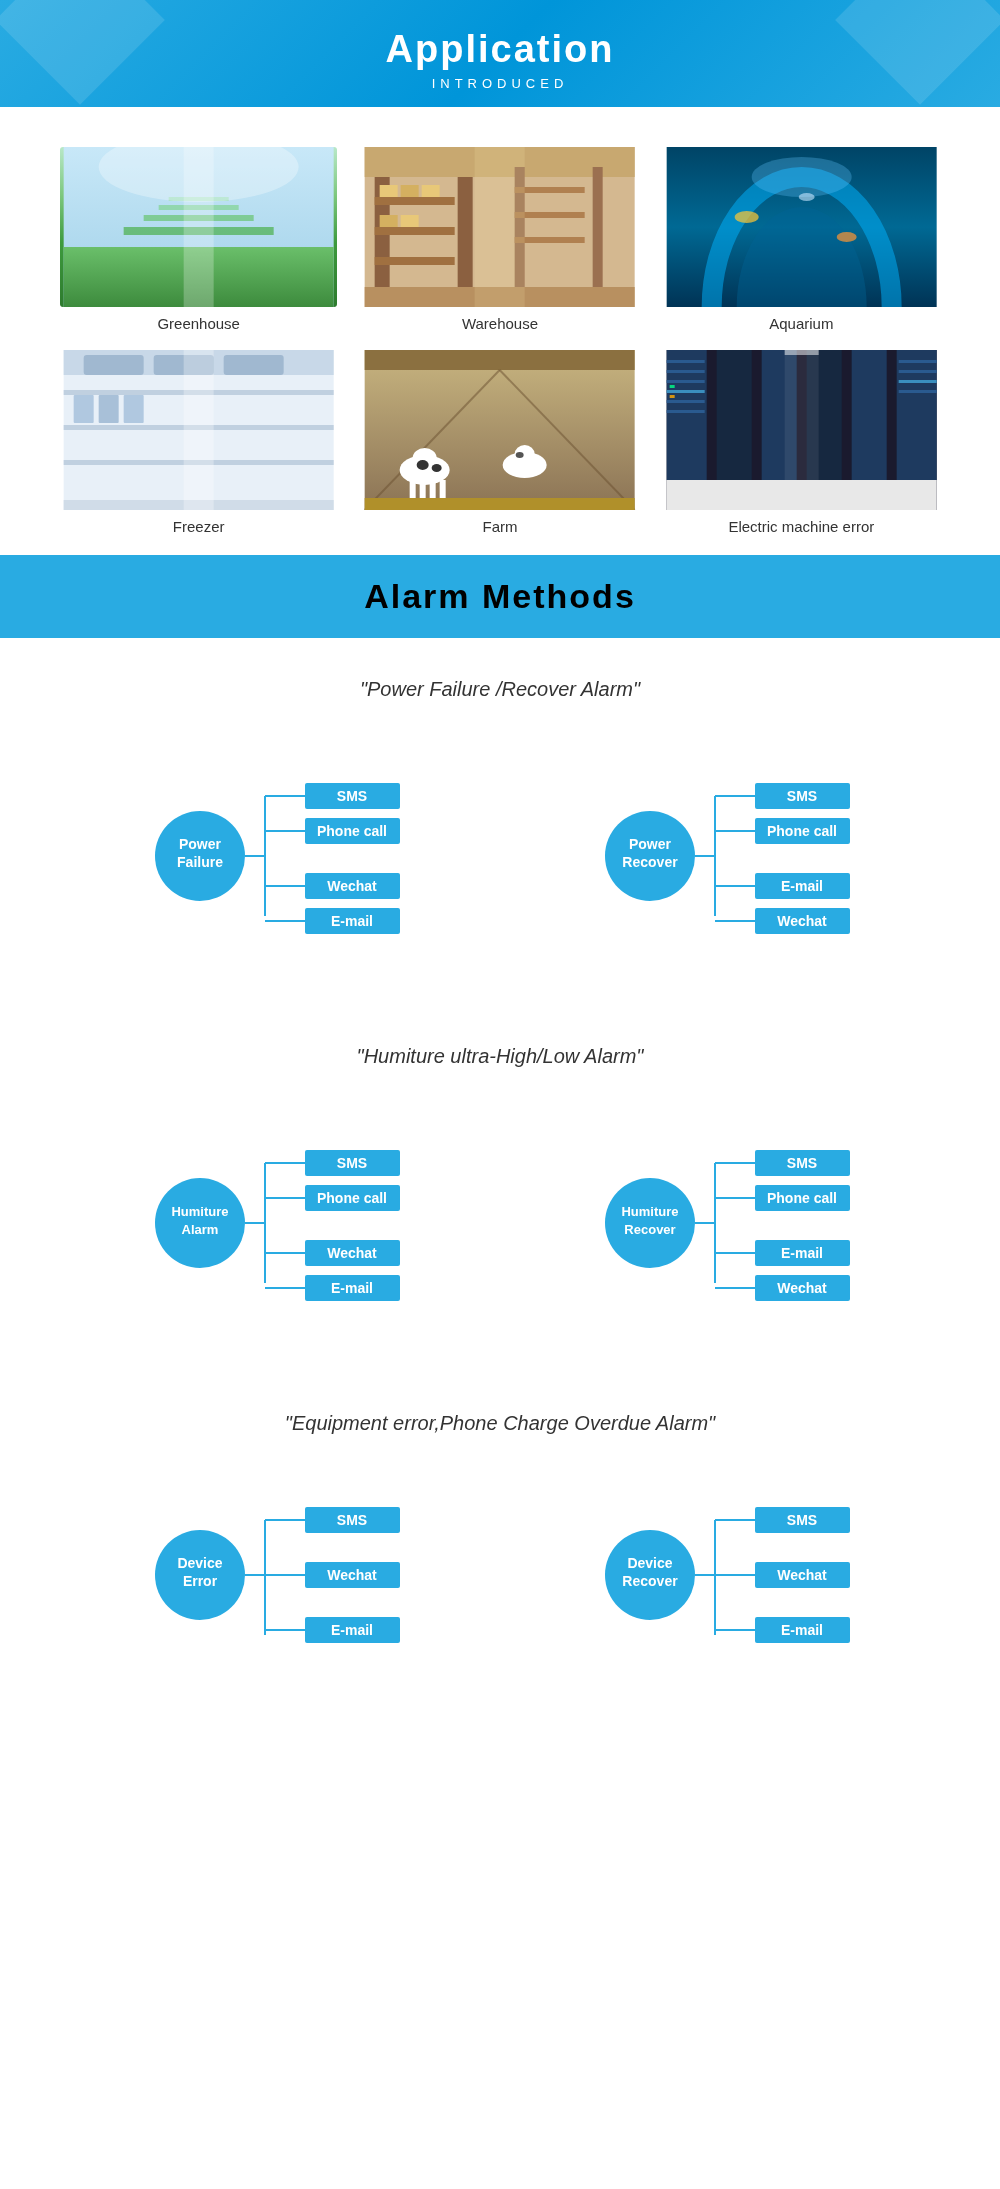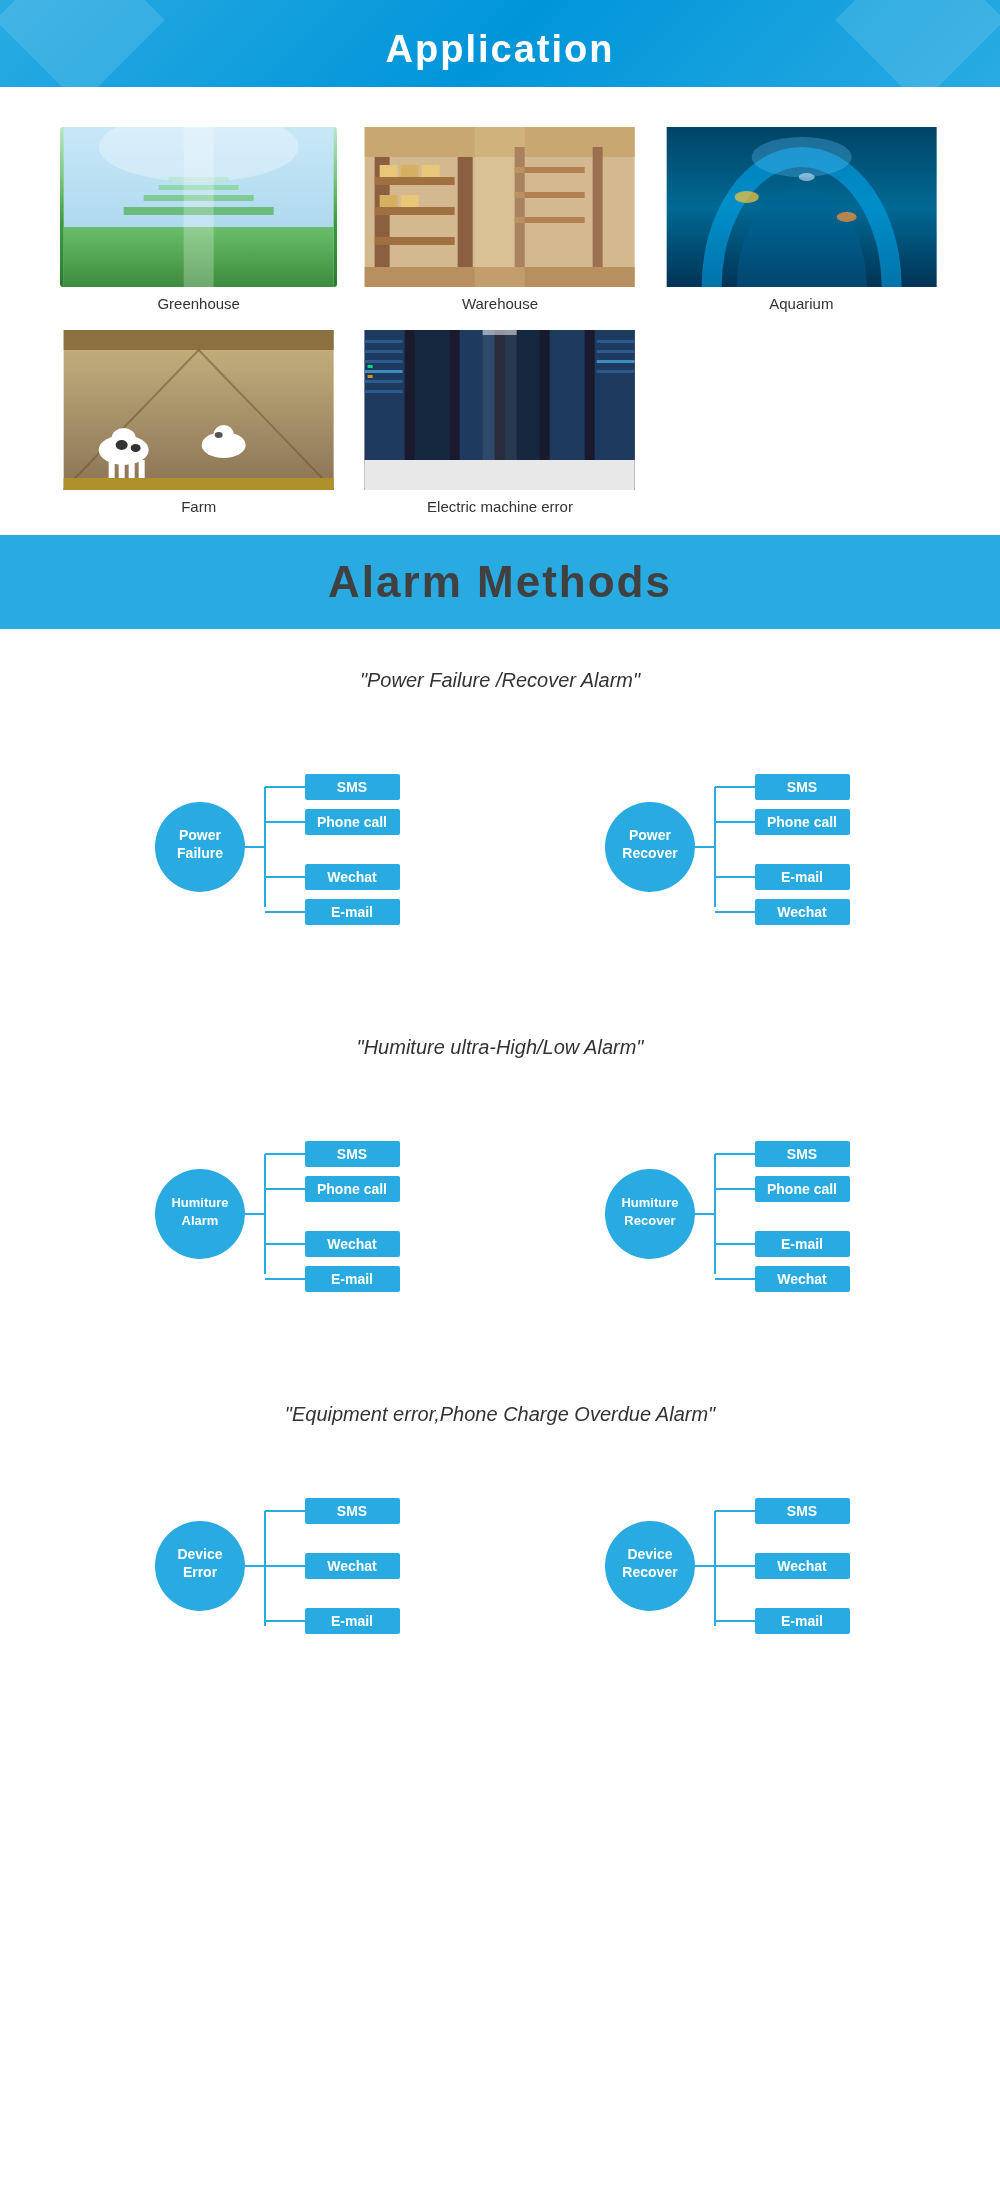--- a/index.html
+++ b/index.html
@@ -67,22 +67,22 @@
     .alarm-section {
       background: #fff;
     }
     .alarm-header {
       background: #29abe2;
       text-align: center;
       padding: 22px 0;
       margin-bottom: 40px;
     }
     .alarm-header-title {
-      color: #404040;
-      font-size: 44px;
+      color: #000000;
+      font-size: 34px;
       font-weight: bold;
       letter-spacing: 2px;
     }
 
     .alarm-group {
       padding: 0 30px 50px 30px;
     }
     .alarm-group-title {
       text-align: center;
       color: #333;
@@ -103,20 +103,21 @@
     
     svg text {
       font-family: Arial, sans-serif;
     }
   </style>
 </head>
 <body>
 
 <div class="header">
   <div style="font-size:38px; font-weight:bold; color:#fff; letter-spacing:2px;">Application</div>
+  <div style="font-size:13px; color:#fff; letter-spacing:5px; margin-top:5px;">INTRODUCED</div>
 </div>
 
 <div class="application-section">
   <div class="image-grid">
 
     <div class="image-item">
       <div class="img-box" style="background: linear-gradient(180deg,#b8e8c8 0%,#7ec87e 30%,#3d9a3d 60%,#2d7a2d 100%); border-radius:3px; overflow:hidden; position:relative;">
 
         <svg width="100%" height="160" viewBox="0 0 270 160">
           <defs>
@@ -203,20 +204,46 @@
           <ellipse cx="135" cy="30" rx="50" ry="20" fill="rgba(100,200,255,0.3)"></ellipse>
 
           <ellipse cx="80" cy="70" rx="12" ry="6" fill="rgba(255,200,50,0.7)"></ellipse>
           <ellipse cx="180" cy="90" rx="10" ry="5" fill="rgba(255,150,50,0.7)"></ellipse>
           <ellipse cx="140" cy="50" rx="8" ry="4" fill="rgba(200,230,255,0.6)"></ellipse>
         </svg>
       </div>
       <div class="image-label">Aquarium</div>
     </div>
 
+    <div class="image-item">
+      <div class="img-box" style="border-radius:3px; overflow:hidden;">
+        <svg width="100%" height="160" viewBox="0 0 270 160">
+          <rect width="270" height="160" fill="#e8f0f8"></rect>
+
+          <rect x="0" y="0" width="270" height="25" fill="#c8d8e8"></rect>
+
+          <rect x="20" y="5" width="60" height="20" fill="#a0b8d0" rx="3"></rect>
+          <rect x="90" y="5" width="60" height="20" fill="#a0b8d0" rx="3"></rect>
+          <rect x="160" y="5" width="60" height="20" fill="#a0b8d0" rx="3"></rect>
+
+          <rect x="0" y="40" width="270" height="5" fill="#c0d0e0"></rect>
+          <rect x="0" y="75" width="270" height="5" fill="#c0d0e0"></rect>
+          <rect x="0" y="110" width="270" height="5" fill="#c0d0e0"></rect>
+
+          <rect x="10" y="45" width="20" height="28" fill="#b0c8e0" rx="1"></rect>
+          <rect x="35" y="45" width="20" height="28" fill="#a8c0d8" rx="1"></rect>
+          <rect x="60" y="45" width="20" height="28" fill="#b0c8e0" rx="1"></rect>
+
+          <rect x="0" y="150" width="270" height="10" fill="#d0dce8"></rect>
+
+          <rect x="120" y="0" width="30" height="160" fill="rgba(255,255,255,0.3)"></rect>
+        </svg>
+      </div>
+      <div class="image-label">Freezer</div>
+    </div>
 
     <div class="image-item">
       <div class="img-box" style="border-radius:3px; overflow:hidden;">
         <svg width="100%" height="160" viewBox="0 0 270 160">
           <defs>
             <linearGradient id="fm" x1="0%" y1="0%" x2="0%" y2="100%">
               <stop offset="0%" style="stop-color:#c8b580"></stop>
               <stop offset="100%" style="stop-color:#8b7355"></stop>
             </linearGradient>
           </defs>

